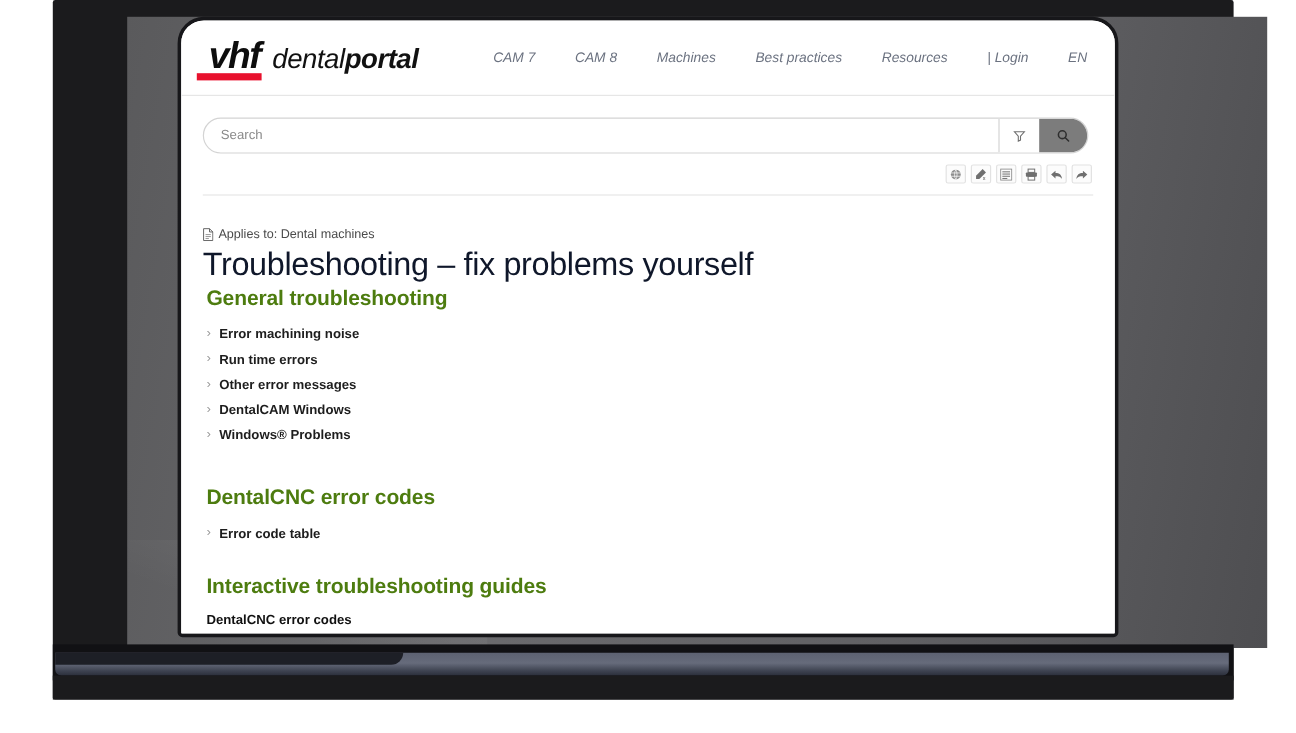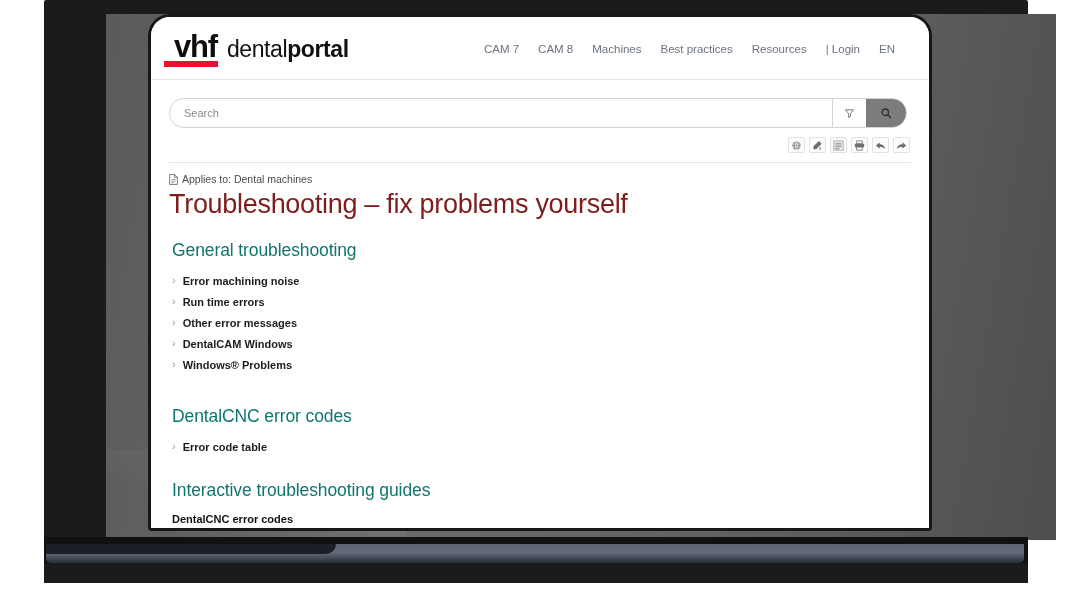--- a/index.html
+++ b/index.html
@@ -102,22 +102,23 @@
     inset: 0;
     overflow: hidden;
     background: #ffffff;
   }
 
   
   .site-header {
     display: flex;
     align-items: center;
     justify-content: space-between;
-    padding: 14px 34px 12px 14px;
+    padding: 14px 23px 12px 14px;
     border-bottom: 1px solid #e6e6e6;
+    font-style: italic;
   }
 
   .brand {
     display: flex;
     align-items: baseline;
     gap: 9px;
     padding-left: 8px;
   }
   .brand-mark {
     position: relative;
@@ -141,21 +142,21 @@
     font-size: 23px;
     color: #111111;
     letter-spacing: -0.4px;
     line-height: 1;
   }
   .brand-name b { font-weight: 700; }
 
   .main-nav {
     display: flex;
     align-items: flex-end;
-    gap: 19px;
+    gap: 33px;
     font-size: 11.5px;
     color: #6b7280;
     margin-left: 28px;
   }
   .main-nav .nav-item { cursor: pointer; white-space: nowrap; }
   .main-nav .nav-login { white-space: nowrap; }
 
   
   .search-row {
     padding: 18px 22px 0 18px;
@@ -227,35 +228,36 @@
   
   .article { padding: 10px 24px 0 18px; }
 
   .applies-to {
     display: flex;
     align-items: center;
     gap: 4px;
     font-size: 10.5px;
     color: #4b4b4b;
     margin-bottom: 3px;
+    margin-top: 16px;
   }
 
   .page-title {
     font-size: 27px;
     font-weight: 400;
-    color: #7f1d1d;
+    color: #0f172a;
     letter-spacing: -0.3px;
     line-height: 1.25;
-    margin-bottom: 18px;
+    margin-bottom: 0;
   }
 
   .h2 {
     font-size: 17.5px;
-    font-weight: 400;
-    color: #0f766e;
+    font-weight: 700;
+    color: #4d7c0f;
     margin: 0 0 12px 3px;
     letter-spacing: -0.1px;
   }
   .h2.second { margin-top: 28px; }
   .h2.third  { margin-top: 20px; }
 
   .toggle-list { margin: 0 0 0 3px; }
   .toggle-item {
     display: flex;
     align-items: center;

